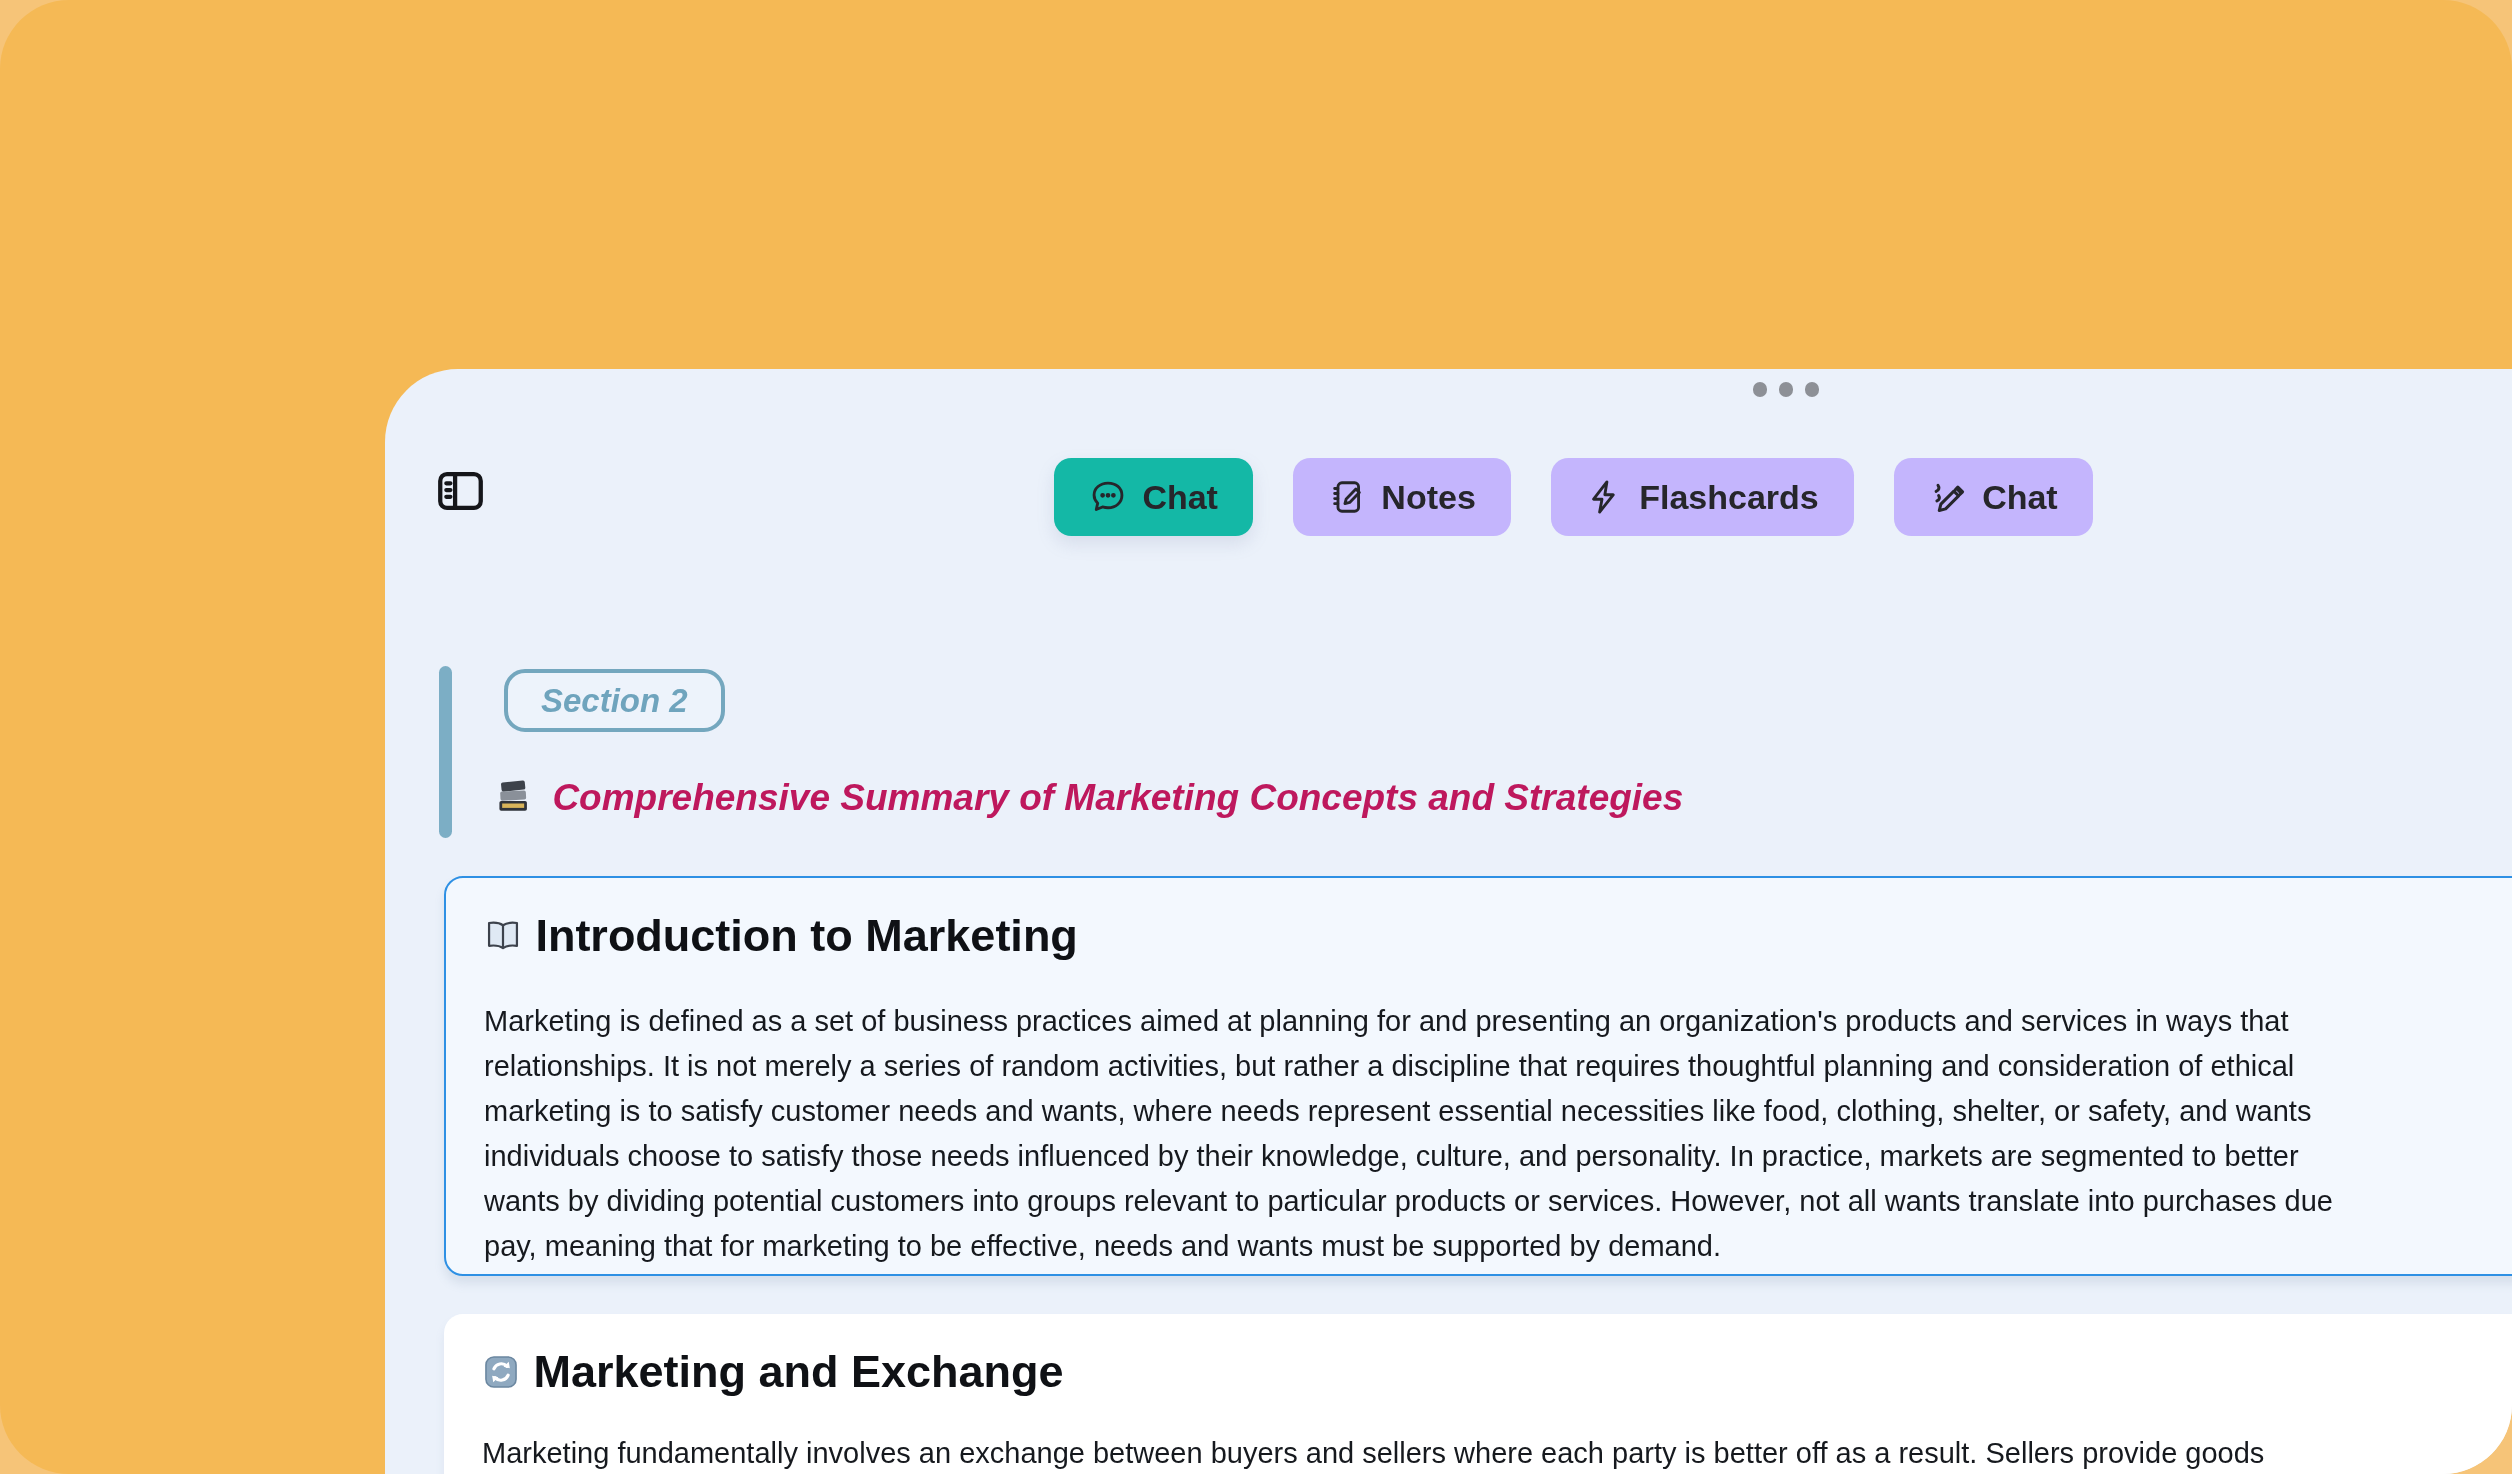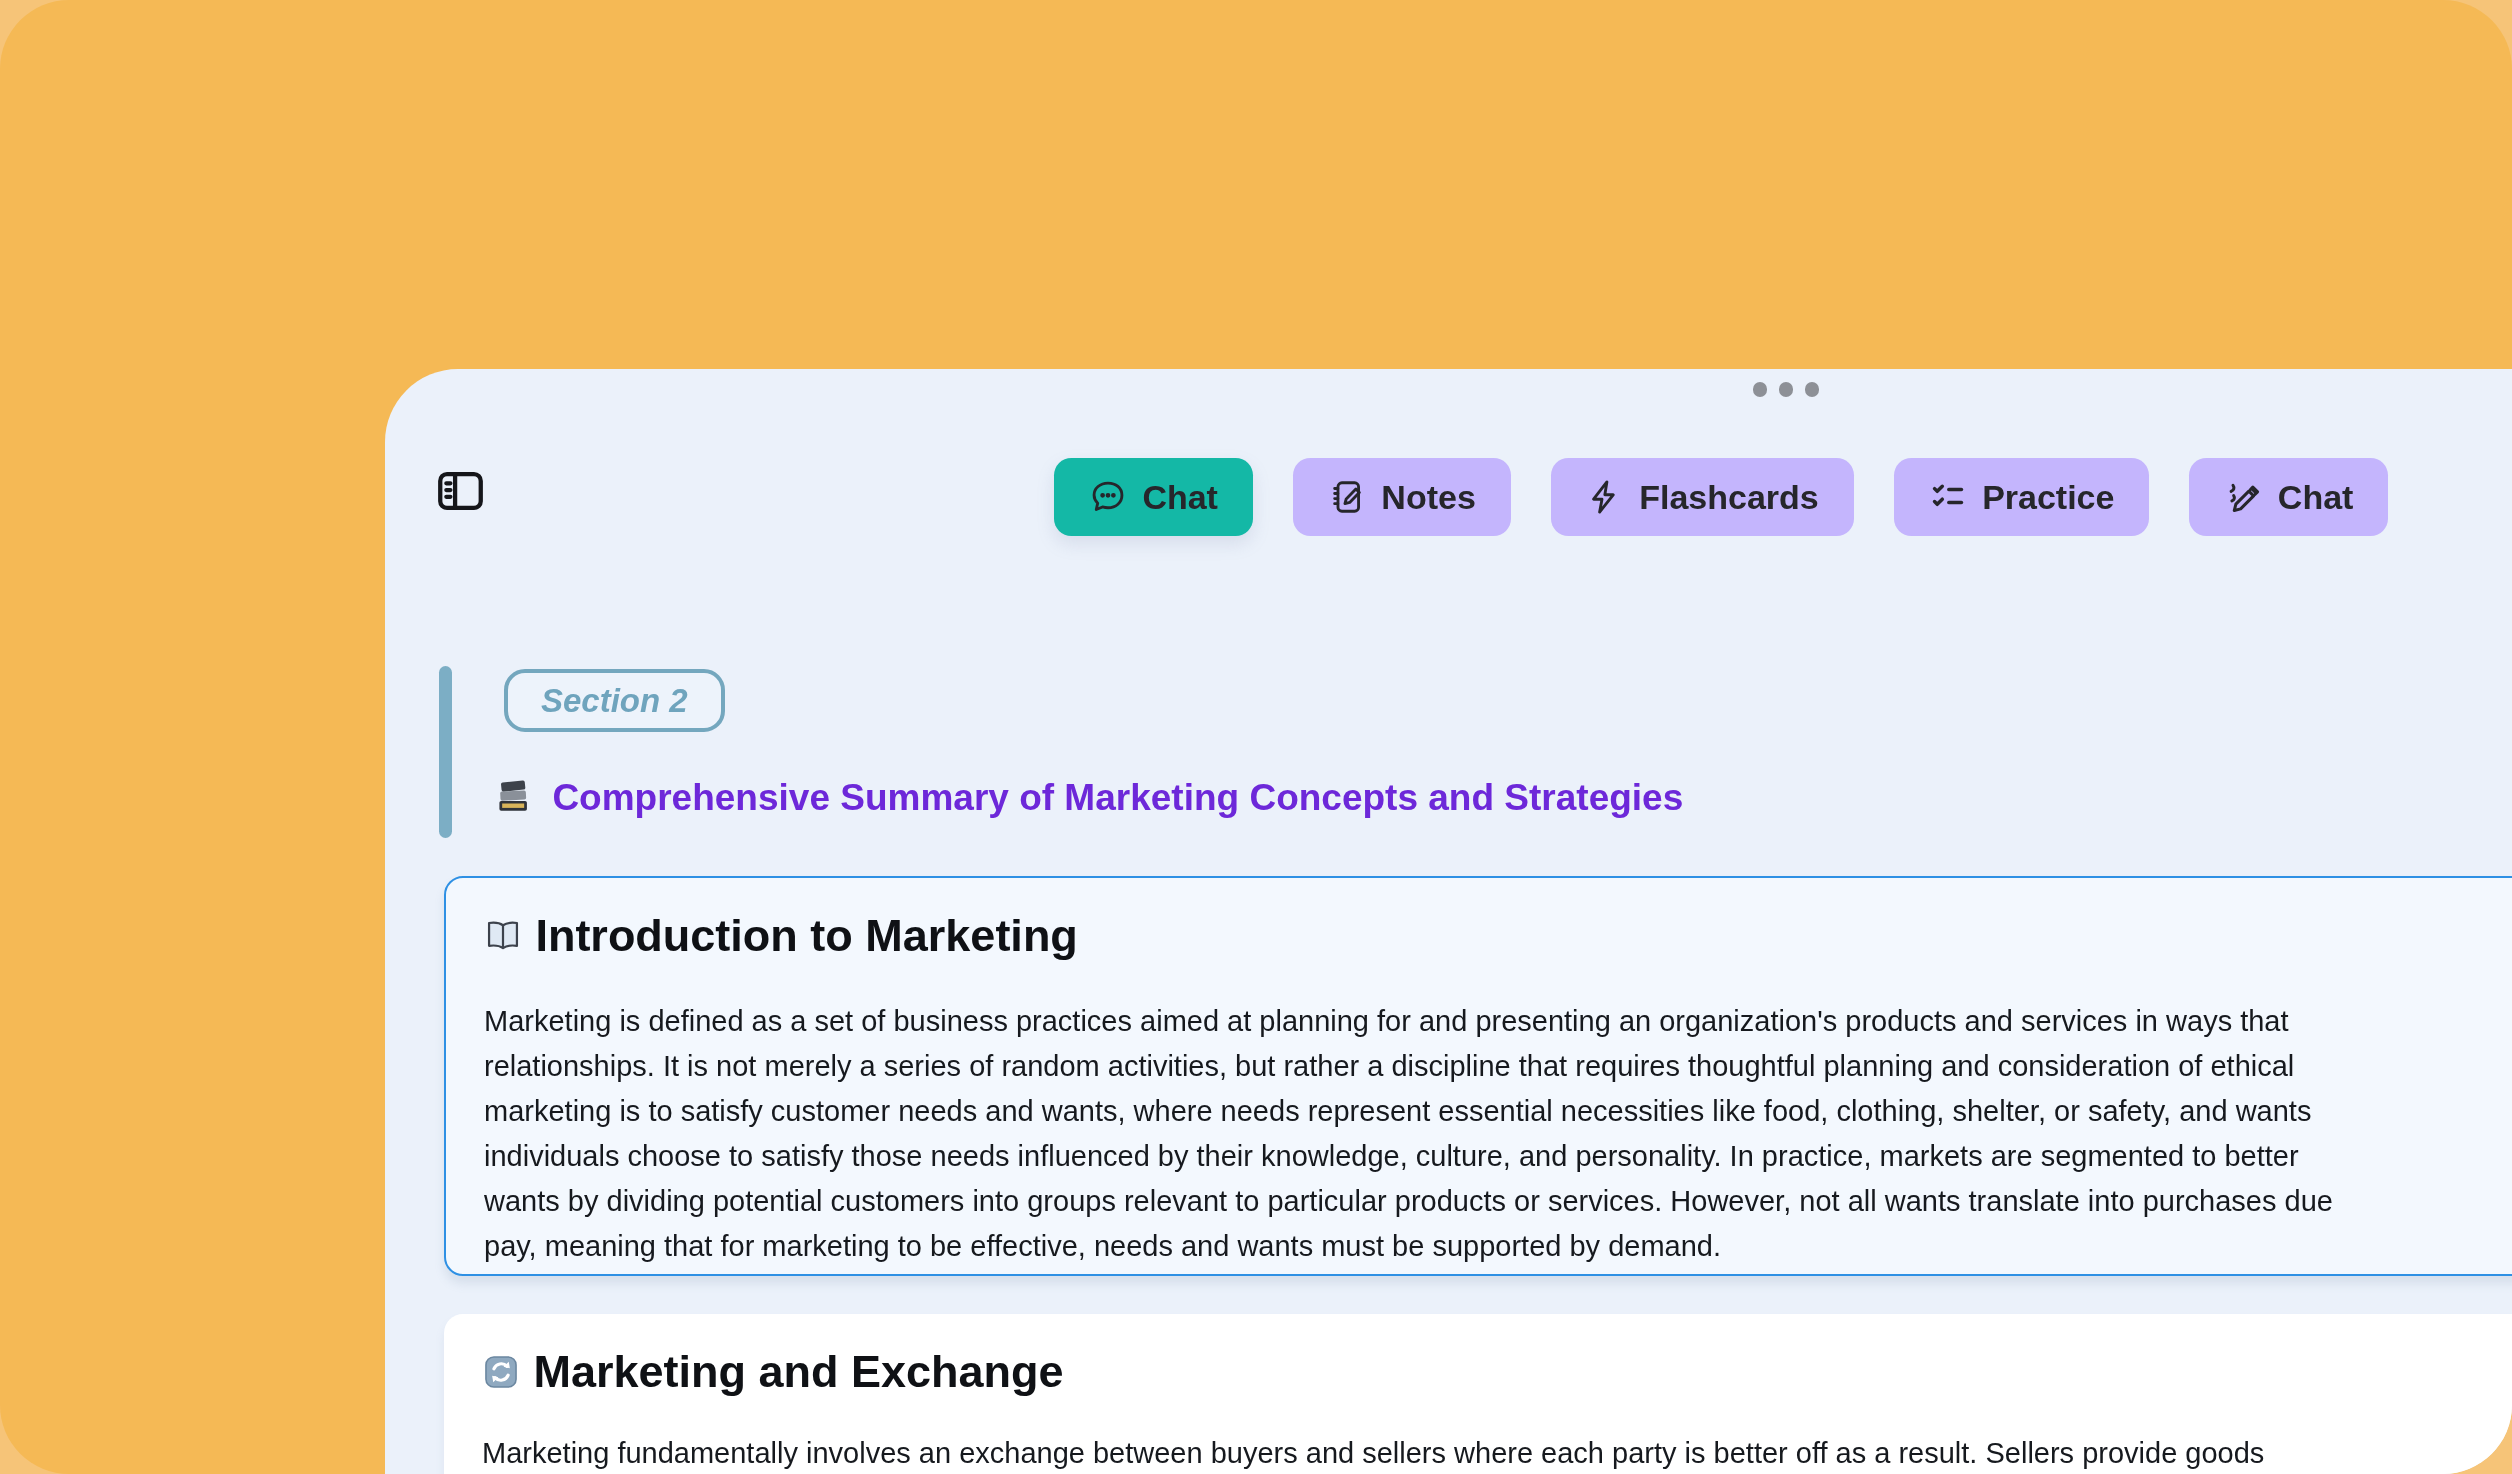--- a/index.html
+++ b/index.html
@@ -27,21 +27,21 @@
   .tab.active { background:#14b8a6; box-shadow:0 7.7px 17.3px rgba(120,135,170,.18); }
   .tab svg { width:38px; height:38px; flex:0 0 auto; }
 
   
   .vbar { position:absolute; left:54px; top:297px; width:13.4px; height:172px; border-radius:7.7px; background:#7CAEC5; }
   .badge { position:absolute; left:107px; top:300px; height:63px; padding:0 33px;
            display:inline-flex; align-items:center; border:4.8px solid #74A7BE; border-radius:21px;
            background:#EDF3FB; color:#6FA4BD; font-size:33px; font-weight:700; font-style:italic;margin-left:12px; }
   .title-row { position:absolute; left:108px; top:407px; display:flex; align-items:center; gap:15.4px; }
   .title-row .emoji { width:44px; height:44px; }
-  .title { font-size:37px; font-weight:700; color:#6d28d9; white-space:nowrap; }
+  .title { font-size:37px; font-weight:700; font-style:italic; color:#be185d; white-space:nowrap; }
 
   
   .card { position:absolute; left:59px; width:2709px; border-radius:19px; padding:37px 38px; }
   .card1 { top:507px; height:400px; background:#F3F8FE; border:2.9px solid #2E90E4;
            box-shadow:0 7.7px 9.6px rgba(130,150,180,.18); }
   .card2 { top:945px; height:538px; background:#FFFFFF; box-shadow:0 7.7px 9.6px rgba(130,150,180,.12); }
   .card-head { display:flex; align-items:center; gap:13.4px; height:42px; }
   .card-head .emoji { width:38px; height:38px; }
   .card-title { font-size:45px; font-weight:700; color:#0F1115; white-space:nowrap; }
   .card-body { margin-top:42px; }
@@ -86,29 +86,20 @@
           <path d="M4.2 6.6h2M4.2 9.8h2M4.2 13h2M4.2 16.2h2"></path>
           <path d="M11.5 13.2 17.6 7l2.2 2.2-6.1 6.2-3 .8z"></path>
         </svg>
         <span>Notes</span>
       </div>
       <div class="tab">
         <svg viewBox="0 0 24 24" fill="none" stroke="currentColor" stroke-width="1.8" stroke-linecap="round" stroke-linejoin="round">
           <path d="M13.2 2.5 4.8 13.4h5.3L8.6 21.5l8.6-10.9h-5.3l1.3-8.1z"></path>
         </svg>
         <span>Flashcards</span>
-      </div>
-      <div class="tab">
-        <svg viewBox="0 0 24 24" fill="none" stroke="currentColor" stroke-width="2.2" stroke-linecap="round" stroke-linejoin="round">
-          <path d="M3.5 6.7 5.2 8.4l3.2-3.2"></path>
-          <path d="M3.5 14.9l1.7 1.7 3.2-3.2"></path>
-          <path d="M12.5 7.3h8"></path>
-          <path d="M12.5 15.5h8"></path>
-        </svg>
-        <span>Practice</span>
       </div>
       <div class="tab">
         <svg viewBox="0 0 24 24" fill="none" stroke="currentColor" stroke-width="1.9" stroke-linecap="round" stroke-linejoin="round">
           <path d="M10.5 19.5 18.7 11.3l-3-3-8.2 8.2-1 4z"></path>
           <path d="M16.7 7.3 18.2 5.8l3 3-1.5 1.5" fill="currentColor"></path>
           <path d="M4.5 8.5c1.8-.8 2.3-2.4 1.2-3.9"></path>
           <path d="M5 14.5c1.6-.7 2-2.1 1.1-3.4"></path>
         </svg>
         <span>Chat</span>
       </div>

